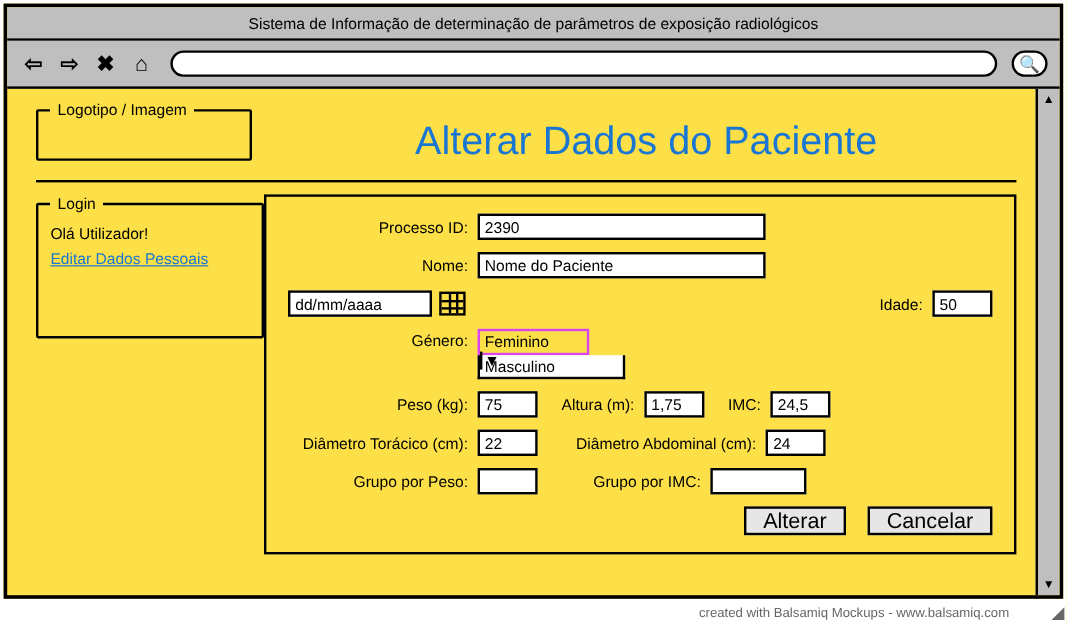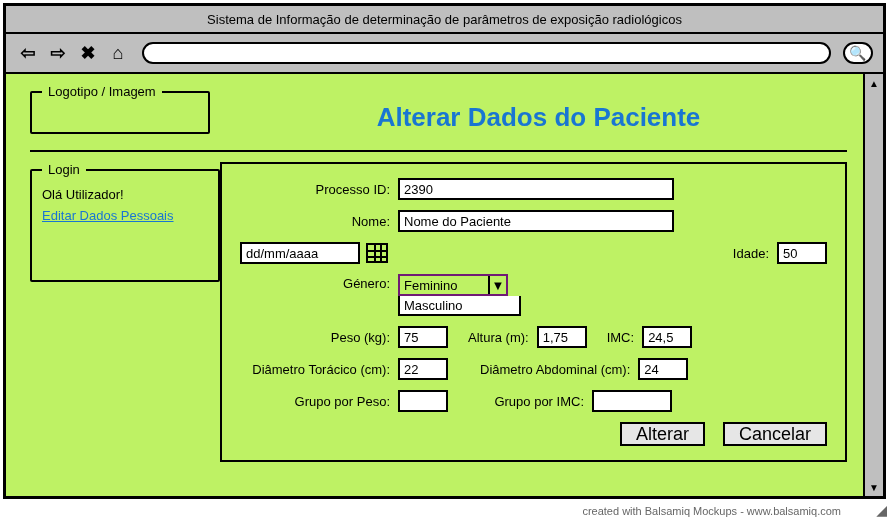--- a/index.html
+++ b/index.html
@@ -13,21 +13,21 @@
     height: 520px;
     overflow: hidden;
   }
   .browser-frame {
     border: 3px solid #000;
     width: 883px;
     height: 496px;
     margin: 3px;
     display: flex;
     flex-direction: column;
-    background: #bef264;
+    background: #fde047;
     position: relative;
   }
   .titlebar {
     background: #bfbfbf;
     height: 28px;
     display: flex;
     align-items: center;
     justify-content: center;
     border-bottom: 2px solid #000;
   }
@@ -103,22 +103,22 @@
     align-items: center;
   }
   .logo-box {
     width: 180px;
     min-width: 180px;
     height: 50px;
     margin-right: 20px;
   }
   .page-title {
     color: #1976d2;
-    font-weight: bold;
-    font-size: 26px;
+    font-weight: normal;
+    font-size: 33px;
     flex: 1;
     text-align: center;
     margin-top: 6px;
   }
 
   hr.separator {
     border: none;
     border-top: 2px solid #000;
     margin: 6px 0 10px 0;
   }
@@ -157,21 +157,21 @@
     margin-right: 8px;
   }
   .inp {
     border: 2px solid #000;
     height: 22px;
     padding: 1px 4px;
     font-family: inherit;
     font-size: 13px;
     background: #fff;
   }
-  .w-wide { width: 276px; }
+  .w-wide { width: 240px; }
   .w-mid { width: 120px; }
   .w-small { width: 50px; }
 
   .lbl-main { width: 150px; display:inline-block; text-align:right; }
 
   .cal-icon {
     width: 22px; height: 20px;
     border: 2px solid #000;
     margin-left: 6px;
     display: inline-block;
@@ -180,25 +180,26 @@
       linear-gradient(#000,#000) 6px 0/2px 100% no-repeat,
       linear-gradient(#000,#000) 12px 0/2px 100% no-repeat,
       linear-gradient(#000,#000) 0 11px/100% 2px no-repeat;
   }
 
   .select-wrap {
     position: relative;
     display: inline-block;
   }
   .select-box {
-    border: 2px solid #701a75;
+    border: 2px solid #d946ef;
     height: 22px;
-    width: 110px;
+    width: 93px;
     display: flex;
     align-items: stretch;
+    flex-direction: column;
   }
   .select-box .sel-val {
     flex: 1; padding: 1px 4px; display:flex; align-items:center;
   }
   .select-box .sel-btn {
     width: 18px; border-left: 2px solid #000;
     display:flex;align-items:center;justify-content:center;
   }
   .select-opt {
     border: 2px solid #000;

